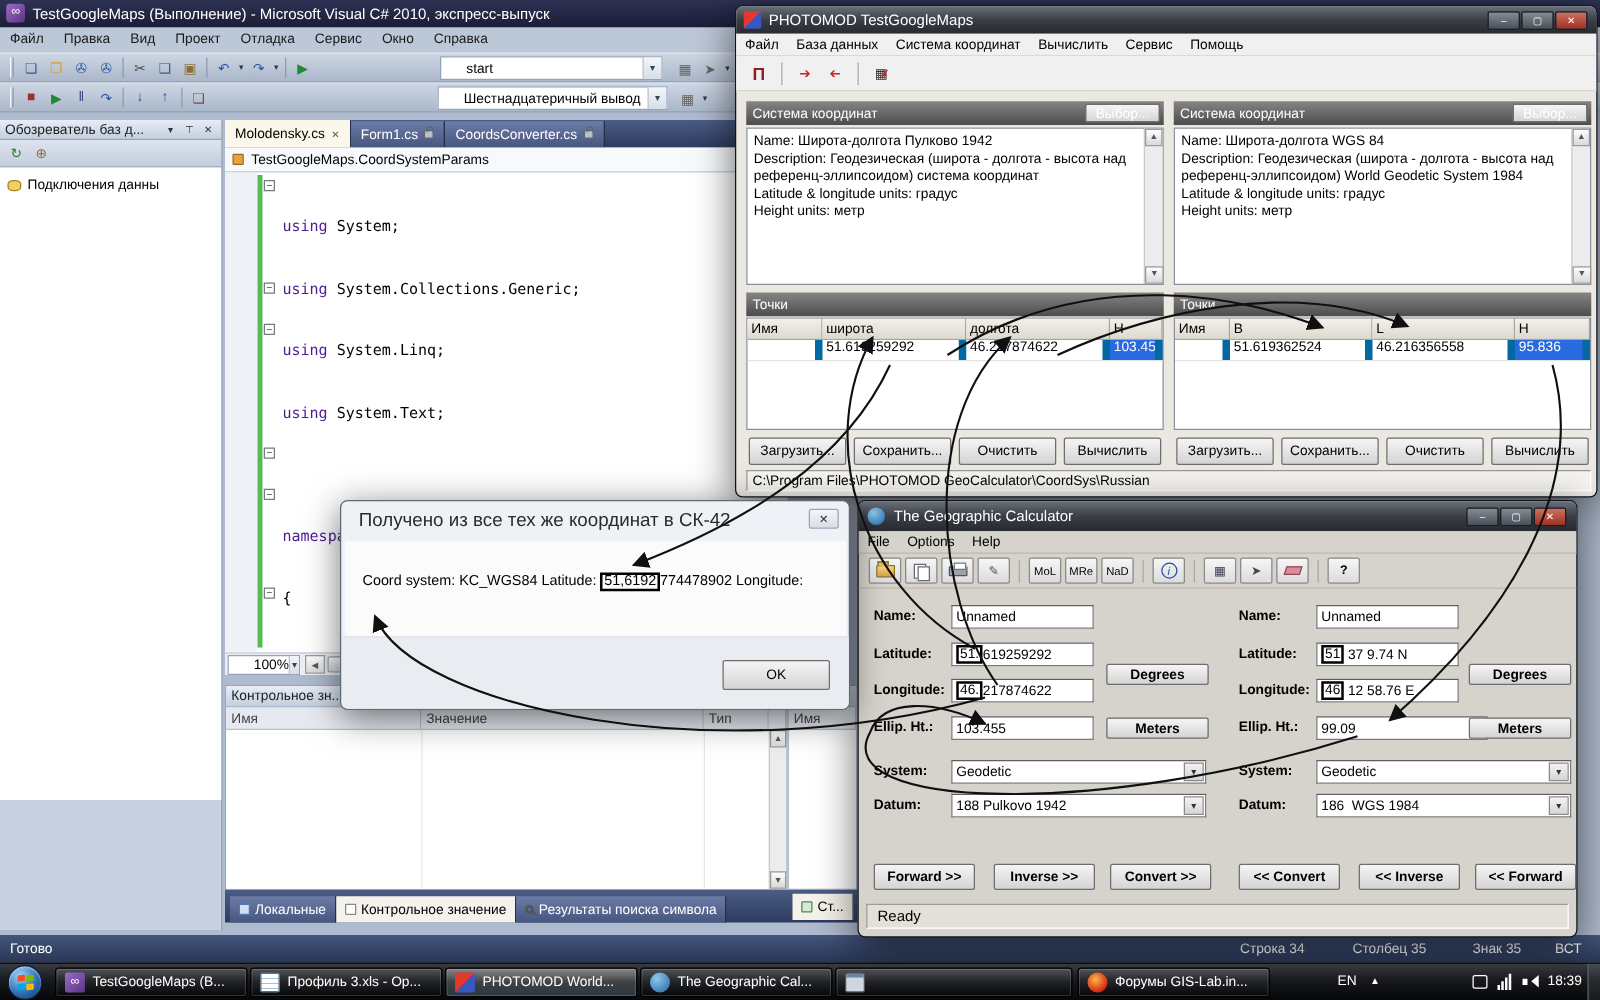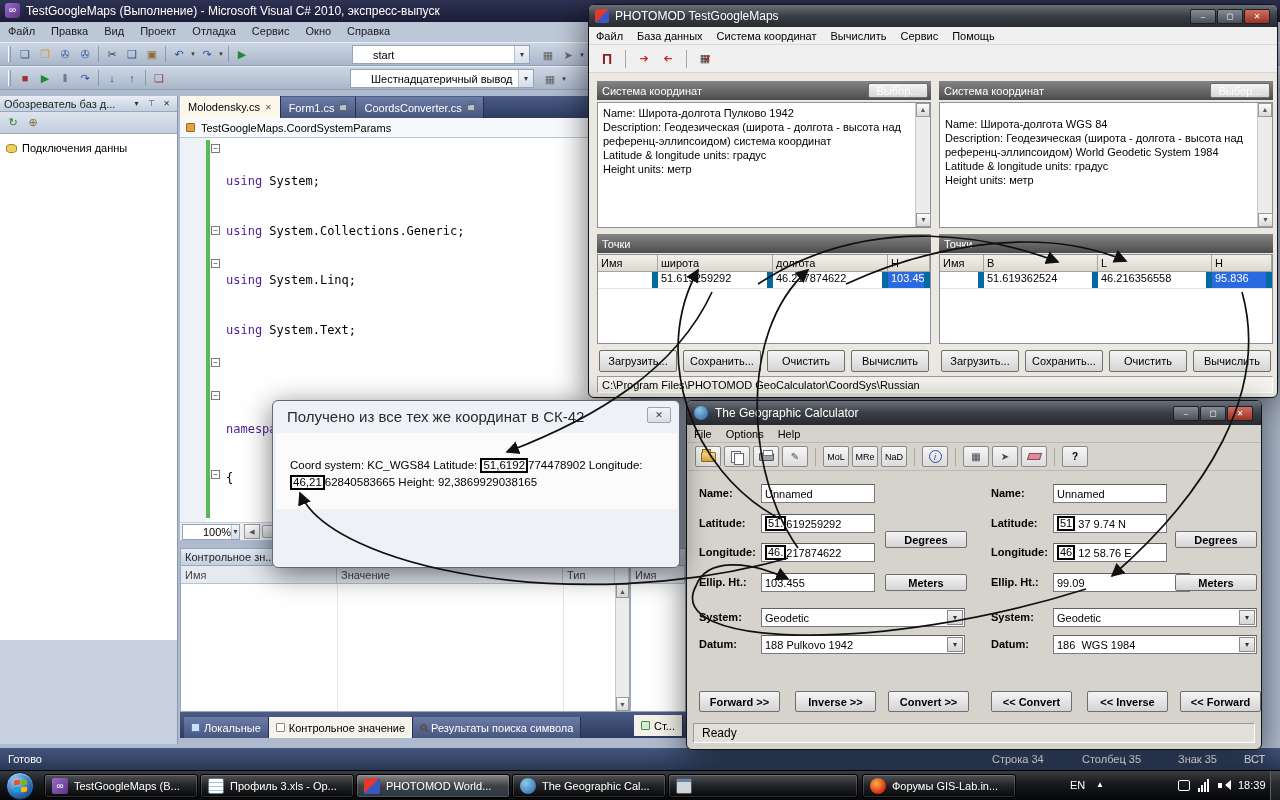--- a/index.html
+++ b/index.html
@@ -443,21 +443,21 @@
   <div class="a btn" style="left:262px;top:345px;width:78px;height:22px">
       <span>Вычислить</span>
     </div>
 
   <div class="a ghdr" style="left:350px;top:76px;width:334px;height:19px">
     <span>Система координат</span>
     <div class="a btn" style="right:3px;top:2px;width:60px;height:15px">
         <span>Выбор...</span>
       </div>
   </div>
-  <div class="a white-box" style="left:350px;top:97px;width:334px;height:126px;padding:14px 20px 3px 5px;line-height:14px">
+  <div class="a white-box" style="left:350px;top:97px;width:334px;height:126px;padding:3px 20px 3px 5px;line-height:14px">
     <div>Name: Широта-долгота WGS 84</div>
     <div>Description: Геодезическая (широта - долгота - высота над референц-эллипсоидом) World Geodetic System 1984</div>
     <div>Latitude &amp; longitude units: градус</div>
     <div>Height units: метр</div>
     <div class="sbv" style="right:0;top:0;width:15px;height:124px">
       <div class="sar">
           <span>▲</span>
         </div>
       <div class="sar a" style="bottom:0;left:0;width:15px">
           <span>▼</span>
@@ -672,22 +672,26 @@
 </div>
 
 <div id="dlg" class="a" style="left:272px;top:400px;width:408px;height:168px;background:#eef2f6;border:1px solid #5f6a76;border-radius:6px;box-shadow:0 6px 28px rgba(0,0,0,.55);z-index:5">
   <span class="a" style="left:14px;top:7px;font-size:15px;color:#2b2b2b">Получено из все тех же координат в СК-42</span>
   <div class="a" style="right:8px;top:6px;width:24px;height:16px;background:linear-gradient(#f3f5f8,#d9dee6);border:1px solid #9aa5b1;border-radius:2px;display:flex;align-items:center;justify-content:center;font-size:9px;color:#333">
       <span>✕</span>
     </div>
   <div class="a" style="left:3px;top:32px;width:401px;height:76px;background:#fbfbfb">
     <div class="a" style="left:14px;top:24px;line-height:17px;font-size:11.5px">
       <div><span>Coord system: KC_WGS84 Latitude: </span><span class="bx">51,6192</span><span>774478902 Longitude:</span></div>
-      <div><span class="bx">46,21</span><span>62840583665 Height: 92,3869929038165</span></div>
-    </div>
+    </div>
+  </div>
+  <div class="a" style="left:1px;top:108px;width:405px;height:58px;background:#e9edf2;border-top:1px solid #d4dae1;border-radius:0 0 5px 5px">
+    <div class="a btn" style="left:304px;top:18px;width:86px;height:24px">
+        <span>OK</span>
+      </div>
   </div>
 </div>
 
 <svg class="a" width="1280" height="800" viewBox="0 0 1280 800" style="left:0;top:0;z-index:7;pointer-events:none">
   <defs>
     <marker id="ah" markerWidth="9" markerHeight="9" refX="7" refY="4.5" orient="auto">
       <path d="M0,0.5 L8,4.5 L0,8.5 z" fill="#101010"></path>
     </marker>
   </defs>
   <g fill="none" stroke="#101010" stroke-width="1.7">

